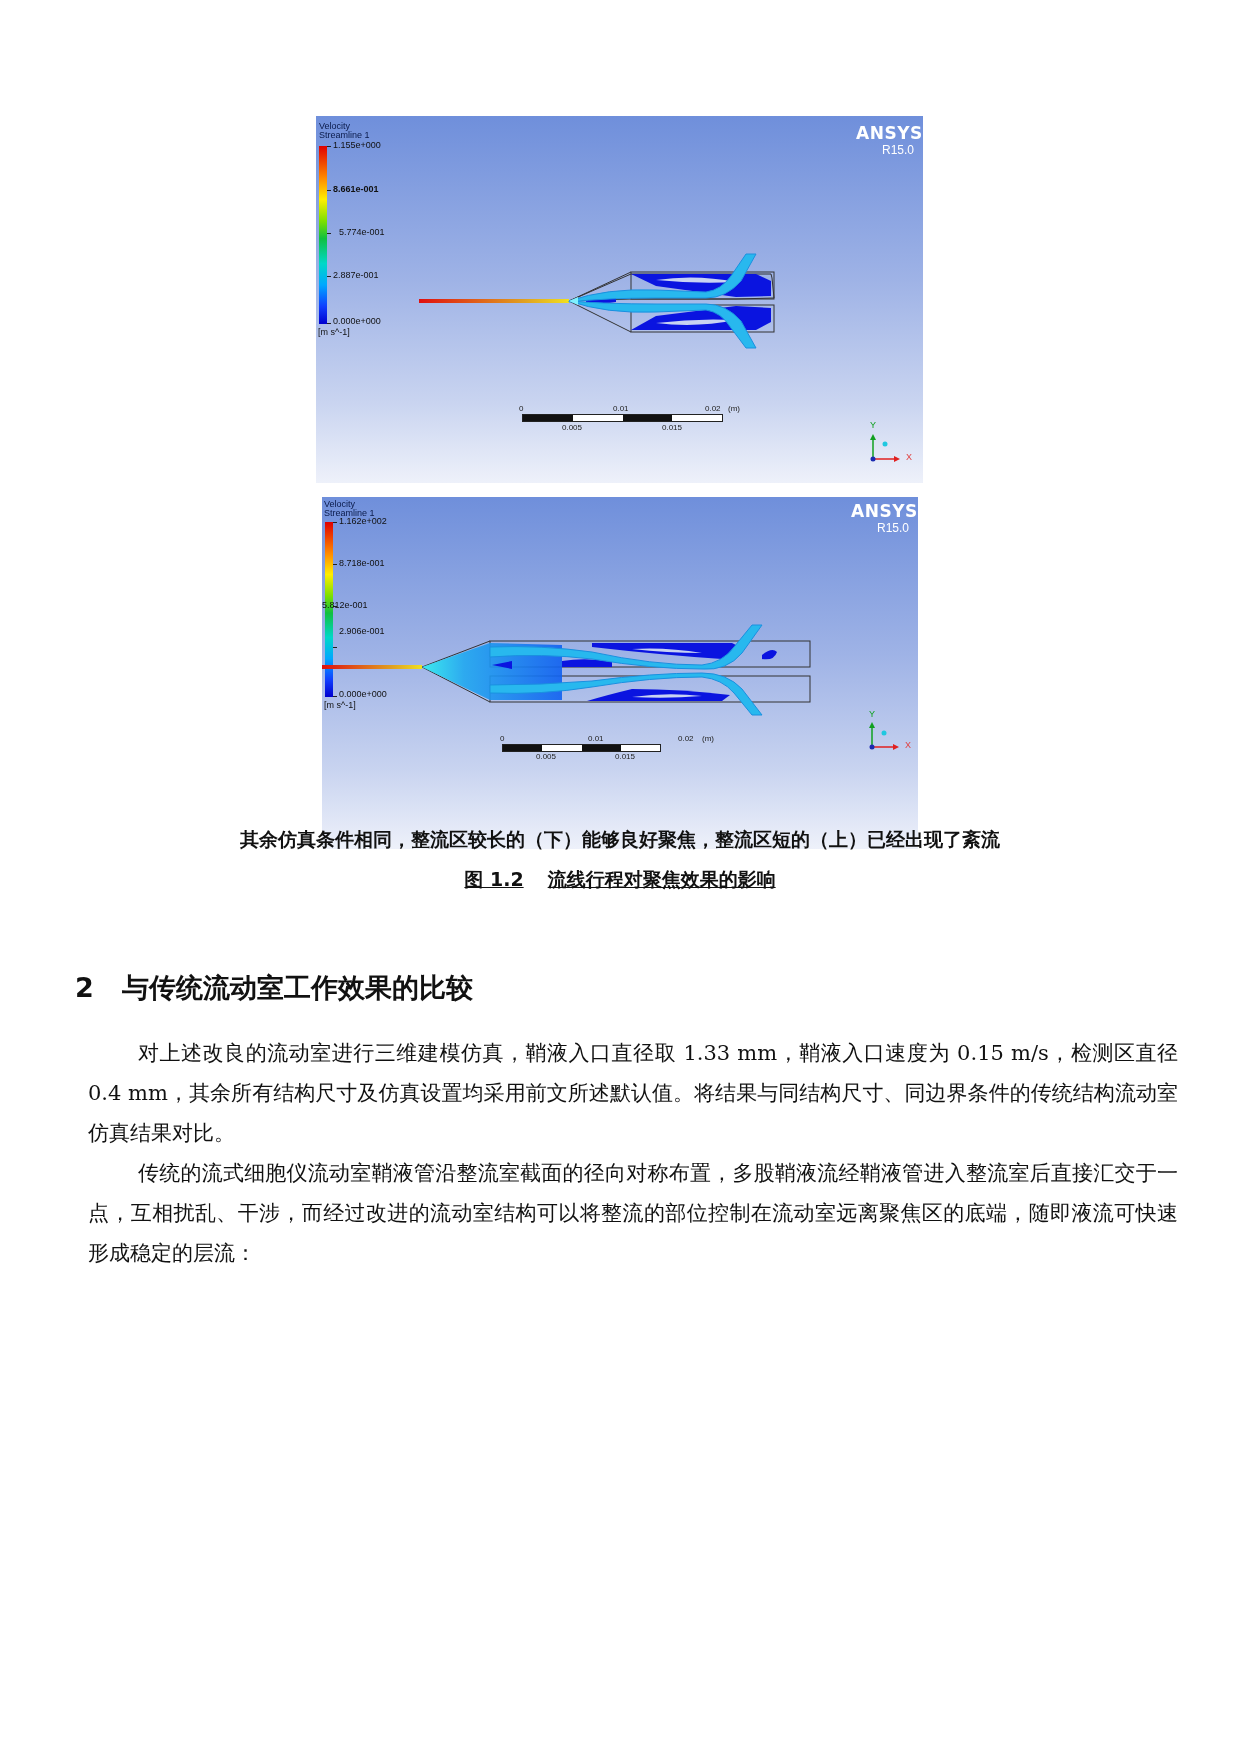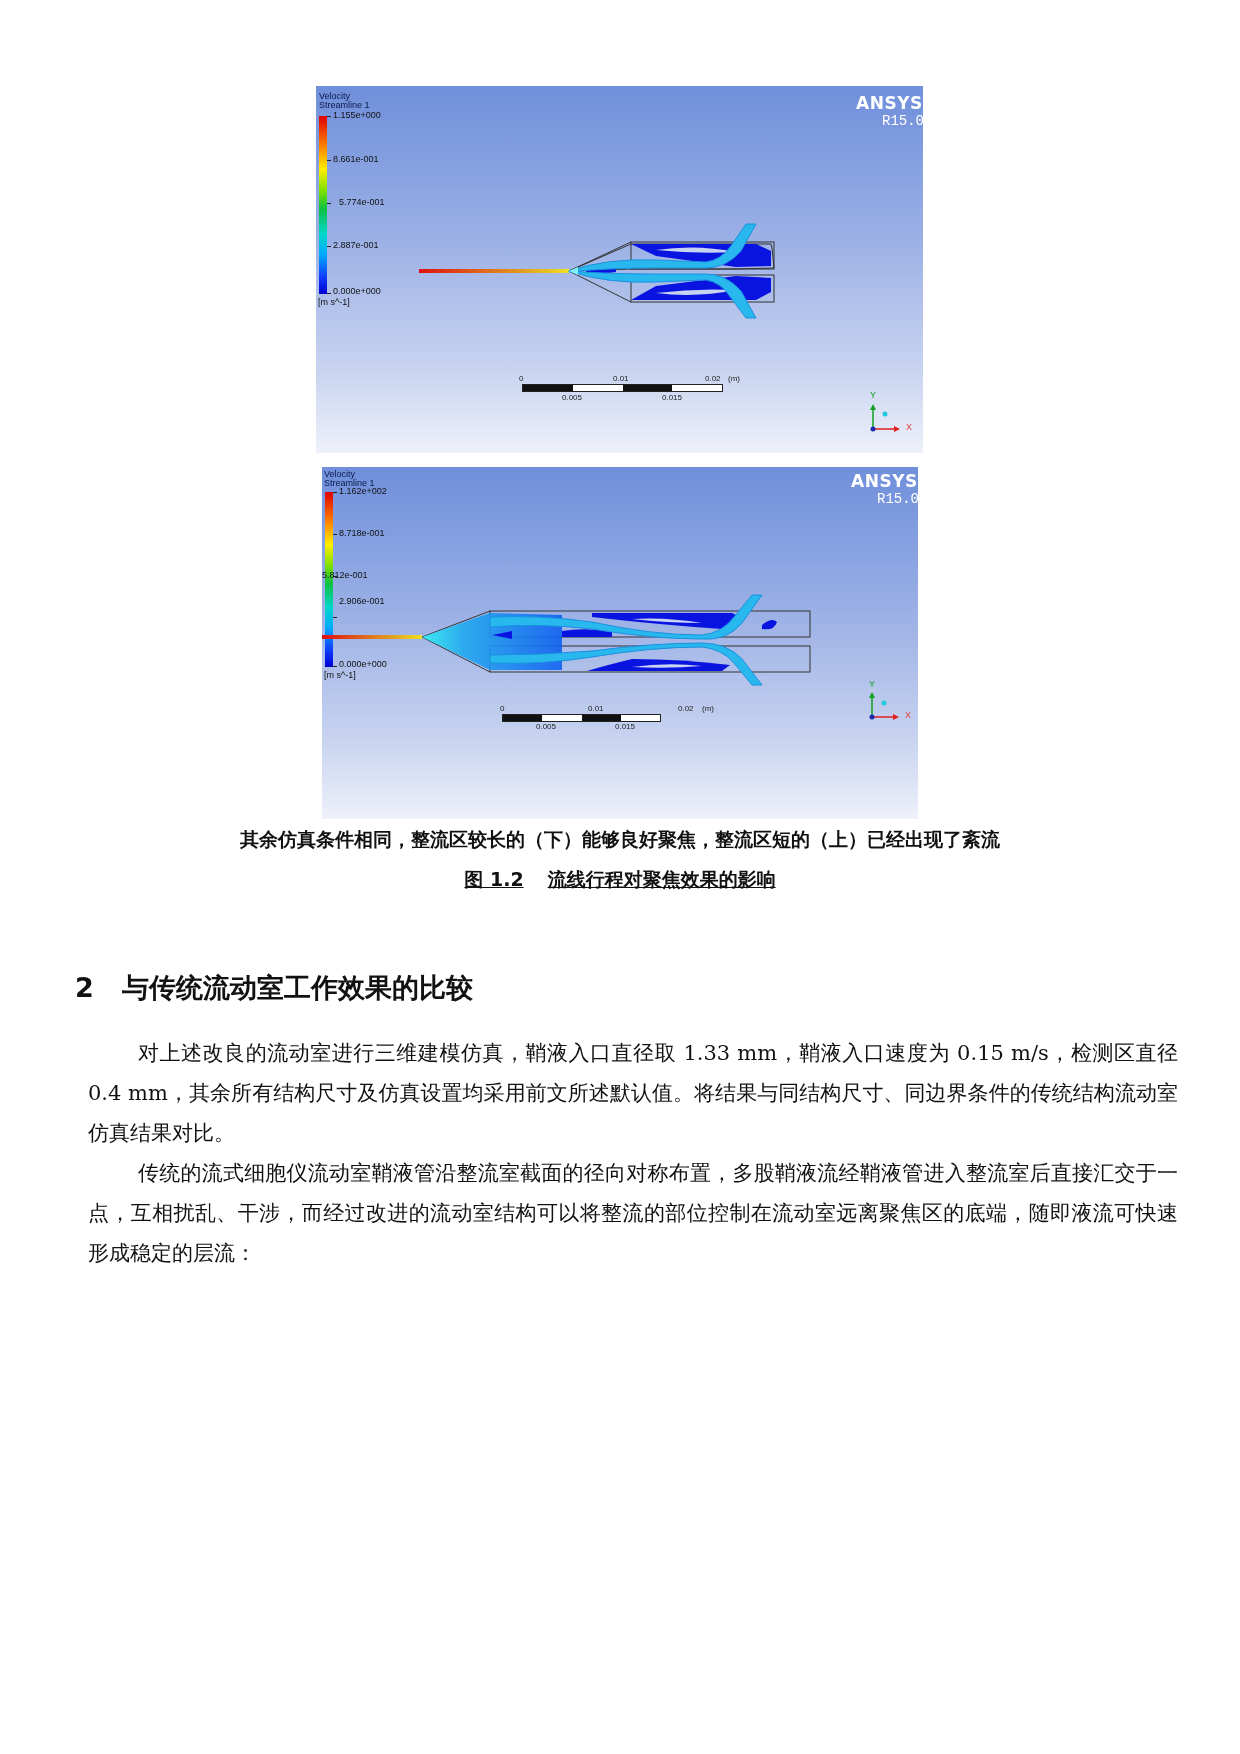--- a/index.html
+++ b/index.html
@@ -1,27 +1,27 @@
 <!DOCTYPE html>
 <html><head>
 <meta charset="utf-8">
 <style>
   html, body { margin:0; padding:0; background:#ffffff; }
   body { width:1240px; height:1754px; position:relative; overflow:hidden;
          font-family:"DejaVu Serif","Liberation Serif",serif; color:#111; }
   .fig { position:absolute; overflow:hidden;
-         background:linear-gradient(to bottom,#6f8fdb 0%,#9fb3e6 45%,#c9d4f0 78%,#eef1fa 100%); }
+         background:linear-gradient(to bottom,#6f8fdb 0%,#9fb3e6 45%,#c9d4f0 78%,#eef1fa 100%);margin-top:30px; }
   .fig svg { position:absolute; left:0; top:0; }
   .legend-title { position:absolute; font-family:"Liberation Sans",sans-serif; font-size:9px; line-height:9px; color:#0a1a4a; }
   .legend-bar { position:absolute; width:8px;
          background:linear-gradient(to bottom,#e00000 0%,#ff8a00 18%,#ffee00 30%,#7fe000 42%,#10c040 52%,#00d8c8 66%,#00a8ff 78%,#1040ff 90%,#0000d0 100%); }
   .legend-label { position:absolute; font-family:"Liberation Sans",sans-serif; font-size:9px; color:#111; white-space:nowrap; }
   .legend-tick { position:absolute; width:4px; height:1px; background:#222; }
   .ansys { position:absolute; font-family:"DejaVu Sans",sans-serif; font-weight:bold; color:#fff; font-size:17px; letter-spacing:0.5px; }
-  .ansys-ver { position:absolute; font-family:Liberation Mono, monospace; color:#fff; font-size:14px; }
+  .ansys-ver { position:absolute; font-family:Liberation Sans, sans-serif; color:#fff; font-size:12px; }
   .scale-label { position:absolute; font-family:"Liberation Sans",sans-serif; font-size:8px; color:#222; white-space:nowrap; }
   .scalebar { position:absolute; height:6px; border:1px solid #222; display:flex; }
   .scalebar div { flex:1; }
   .scalebar .blk { background:#111; }
   .scalebar .wht { background:#fff; }
   .axis-label { position:absolute; font-family:"Liberation Sans",sans-serif; font-size:9px; }
   .caption { position:absolute; left:0; width:1240px; text-align:center;
              font-family:"DejaVu Sans","Liberation Sans",sans-serif; font-weight:bold; font-size:19px; }
   .heading { position:absolute; left:75px; top:970px; font-family:"DejaVu Sans","Liberation Sans",sans-serif;
              font-weight:bold; font-size:27px; }
@@ -38,21 +38,21 @@
     <div>Velocity</div>
     <div>Streamline 1</div>
   </div>
   <div class="legend-bar" style="left:3px; top:30px; height:178px;"></div>
   <div class="legend-tick" style="left:11px; top:30px;"></div>
   <div class="legend-tick" style="left:11px; top:74px;"></div>
   <div class="legend-tick" style="left:11px; top:117px;"></div>
   <div class="legend-tick" style="left:11px; top:160px;"></div>
   <div class="legend-tick" style="left:11px; top:207px;"></div>
   <div class="legend-label" style="left:17px; top:24px;">1.155e+000</div>
-  <div class="legend-label" style="left:17px; top:68px;">8.661e-001</div>
+  <div class="legend-label" style="left:17px; top:68px;font-weight:bold;">8.661e-001</div>
   <div class="legend-label" style="left:23px; top:111px;">5.774e-001</div>
   <div class="legend-label" style="left:17px; top:154px;">2.887e-001</div>
   <div class="legend-label" style="left:17px; top:200px;">0.000e+000</div>
   <div class="legend-label" style="left:2px; top:211px;">[m s^-1]</div>
 
   <div class="ansys" style="left:540px; top:7px;">ANSYS</div>
   <div class="ansys-ver" style="left:566px; top:27px;">R15.0</div>
 
   <svg width="607" height="367">
     <defs>

